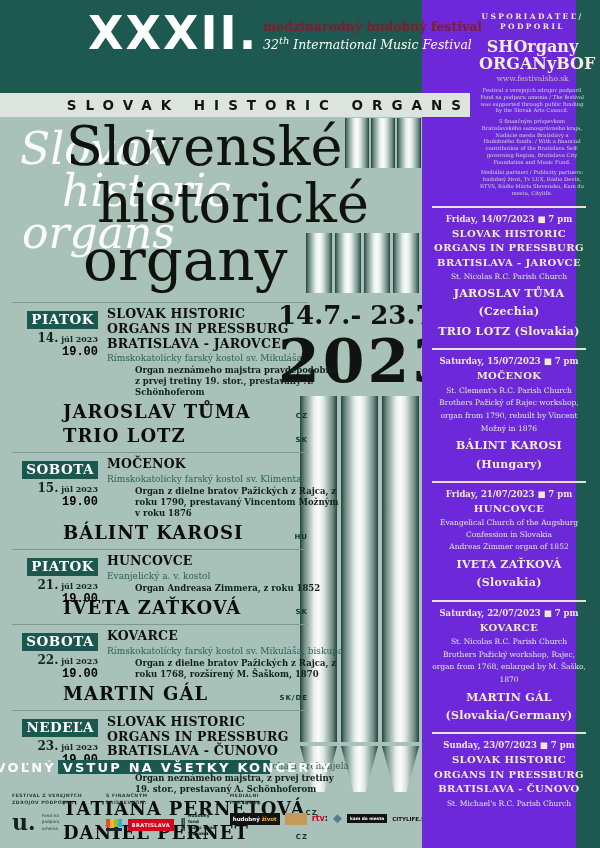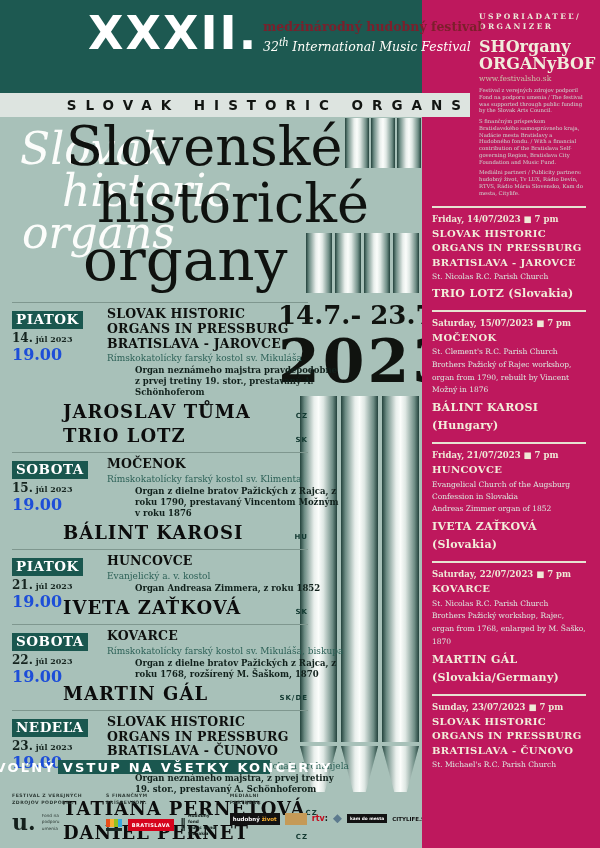--- a/index.html
+++ b/index.html
@@ -1,39 +1,39 @@
 <!DOCTYPE html>
 <html><head>
 <meta charset="utf-8">
 <style>
   html,body{margin:0;padding:0;background:#333;}
   .poster{position:relative;width:600px;height:848px;overflow:hidden;background:#1d5951;font-family:"DejaVu Serif",serif;}
 
   
-  .right-panel{position:absolute;left:422px;top:0;width:178px;height:848px;background:#be185d;z-index:1;}
+  .right-panel{position:absolute;left:422px;top:0;width:154px;height:848px;background:#6d28d9;z-index:1;text-align:center;}
   .rp-inner{position:absolute;left:10px;top:12px;width:154px;color:#e9e6d6;}
   .org-label{margin-left:47px;font-size:7.5px;font-weight:bold;letter-spacing:2.4px;line-height:1.3;color:#ece8d8;}
   .org-name{margin-left:47px;font-size:16px;font-weight:bold;line-height:1.08;color:#f1ecdb;}
   .org-name.first{margin-top:6px;}
   .org-web{margin-left:47px;margin-top:2px;font-size:7.5px;color:#c9c2a8;cursor:pointer;}
   .org-p{margin-left:47px;width:106px;font-size:5.3px;line-height:1.28;color:#cfdcd4;margin-top:4px;}
   .rp-events{margin-top:9px;border-top:2px solid #e7e2d2;}
   .revent{padding:6px 0 7px;}
   .revent + .revent{border-top:2px solid #e7e2d2;}
   .rdate{font-size:8.5px;font-weight:bold;color:#efe9d7;margin-bottom:3px;}
   .rtitle,.rsub{font-size:10px;font-weight:bold;letter-spacing:.4px;line-height:1.45;color:#f2edda;}
   .rchurch{font-size:7.5px;line-height:1.55;color:#dce7df;margin-top:1px;}
   .rorgan{font-size:7.5px;line-height:1.7;color:#dce7df;margin-top:1px;}
   .rperf{font-size:11px;font-weight:bold;line-height:1.65;letter-spacing:.3px;color:#f2edda;margin-top:2px;}
 
   
   .hdr-edition{position:absolute;left:88px;top:6px;font-family:"DejaVu Sans",sans-serif;font-weight:bold;font-size:46px;letter-spacing:2px;color:#fff;z-index:2;}
   .hdr-sk{position:absolute;left:263px;top:19px;font-size:12.5px;font-weight:bold;color:#7c1f2b;z-index:2;white-space:nowrap;}
   .hdr-en{position:absolute;left:263px;top:35px;font-size:12.5px;font-style:italic;color:#fdfdf8;z-index:2;white-space:nowrap;}
-  .hdr-en sup{font-size:12px;font-family:Liberation Serif, serif;}
+  .hdr-en sup{font-size:10px;}
   .hdr-title-sk{position:absolute;left:18px;top:70px;font-family:"DejaVu Sans",sans-serif;font-weight:bold;font-size:15.5px;letter-spacing:6px;color:#fff;white-space:nowrap;z-index:2;}
   .strip{position:absolute;left:0;top:93px;width:470px;height:24px;background:#dde4e0;z-index:3;display:flex;align-items:center;padding-left:18px;box-sizing:border-box;justify-content:flex-end;}
   .strip-text{font-family:"DejaVu Sans",sans-serif;font-weight:bold;font-size:13.5px;letter-spacing:9px;color:#121512;white-space:nowrap;}
 
   
   .left-main{position:absolute;left:0;top:117px;width:422px;height:731px;background:#a8c1b9;z-index:2;overflow:hidden;}
 
   
   .pipegroup{position:absolute;display:flex;z-index:1;}
   .pipe{background:linear-gradient(90deg,#23423c 0%,#6e8d85 12%,#e9efec 38%,#fbfdfb 50%,#dfe8e4 63%,#6e8d85 88%,#23423c 100%);}
@@ -46,25 +46,25 @@
   .wt,.bt{position:absolute;white-space:nowrap;line-height:1;}
   .wt{font-style:italic;color:#fcfdfb;z-index:2;font-size:44px;}
   .bt{color:#0f120f;z-index:3;font-size:54px;}
   .date-block{position:absolute;left:278px;top:184px;width:152px;text-align:center;z-index:4;color:#10130f;}
   .date-range{font-size:26px;font-weight:bold;line-height:1.1;white-space:nowrap;}
   .date-year{font-size:60px;font-weight:bold;letter-spacing:3px;line-height:1.05;}
 
   
   .events{position:absolute;left:12px;top:185px;width:296px;z-index:4;}
   .levent{position:relative;border-top:1px solid #7f978f;padding:4px 0 6px 95px;box-sizing:border-box;}
-  .evleft{position:absolute;left:0;top:6px;width:86px;}
+  .evleft{position:absolute;left:0;top:6px;width:86px;text-align:right;}
   .daybox{display:inline-block;background:#1a574f;color:#fff;font-weight:bold;font-size:13.5px;letter-spacing:.5px;padding:0 4px 2px;}
   .dateline{margin-top:2px;font-weight:bold;font-size:8px;color:#15241f;}
   .dnum{font-size:12px;}
-  .time{font-weight:bold;font-size:16px;color:#1d4ed8;}
+  .time{font-weight:bold;font-size:12px;color:#000000;font-family:Liberation Mono, monospace;}
   .ltitle,.lsub{font-weight:bold;font-size:12.5px;line-height:1.18;letter-spacing:.2px;color:#0e100e;}
   .lchurch{font-size:9px;color:#2d6157;margin-top:2px;white-space:nowrap;}
   .lorgan{font-weight:bold;font-size:8.5px;line-height:1.3;color:#10201b;margin-top:2px;width:208px;margin-left:28px;}
   .lperf{display:flex;justify-content:space-between;align-items:baseline;margin-left:-44px;margin-top:3px;}
   .pname{font-weight:bold;font-size:18px;letter-spacing:1px;color:#0c0c0c;white-space:nowrap;}
   .pcode{font-family:"DejaVu Sans",sans-serif;font-weight:bold;font-size:7px;letter-spacing:1px;color:#123931;}
 
   .free-bar{position:absolute;left:58px;top:643px;width:212px;height:14px;background:#1a574f;color:#fff;z-index:4;
     font-family:"DejaVu Sans",sans-serif;font-size:13px;font-weight:bold;letter-spacing:2.2px;display:flex;align-items:center;justify-content:center;white-space:nowrap;}
 
@@ -91,35 +91,36 @@
   .logo-citylife{font-family:"DejaVu Sans",sans-serif;font-size:5.5px;font-weight:bold;color:#121212;white-space:nowrap;}
 </style>
 </head>
 <body>
 
 <div class="poster">
 
   <div class="right-panel">
     <div class="rp-inner">
       <div class="org-label">USPORIADATEĽ/</div>
-      <div class="org-label">ORGANIZER</div>
+      <div class="org-label">PODPORIL</div>
       <div class="org-name first">SHOrgany</div>
       <div class="org-name">ORGANyBOF</div>
       <div class="org-web">www.festivalsho.sk</div>
       <div class="org-p">Festival z verejných zdrojov podporil Fond na podporu umenia / The festival was supported through public funding by the Slovak Arts Council.</div>
       <div class="org-p">S finančným príspevkom Bratislavského samosprávneho kraja, Nadácie mesta Bratislavy a Hudobného fondu. / With a financial contribution of the Bratislava Self-governing Region, Bratislava City Foundation and Music Fund.</div>
       <div class="org-p">Mediálni partneri / Publicity partners: hudobný život, Tv LUX, Rádio Devín, RTVS, Rádio Mária Slovensko, Kam do mesta, Citylife.</div>
 
       <div class="rp-events">
 
         <div class="revent">
           <div class="rdate">Friday, 14/07/2023 ■ 7 pm</div>
           <div class="rtitle">SLOVAK HISTORIC ORGANS IN PRESSBURG</div>
           <div class="rsub">BRATISLAVA - JAROVCE</div>
           <div class="rchurch">St. Nicolas R.C. Parish Church</div>
+          <div class="rperf">JAROSLAV TŮMA (Czechia)</div>
           <div class="rperf">TRIO LOTZ (Slovakia)</div>
         </div>
 
         <div class="revent">
           <div class="rdate">Saturday, 15/07/2023 ■ 7 pm</div>
           <div class="rtitle">MOČENOK</div>
           <div class="rchurch">St. Clement's R.C. Parish Church</div>
           <div class="rorgan">Brothers Pažický of Rajec workshop, organ from 1790, rebuilt by Vincent Možný in 1876</div>
           <div class="rperf">BÁLINT KAROSI (Hungary)</div>
         </div>

